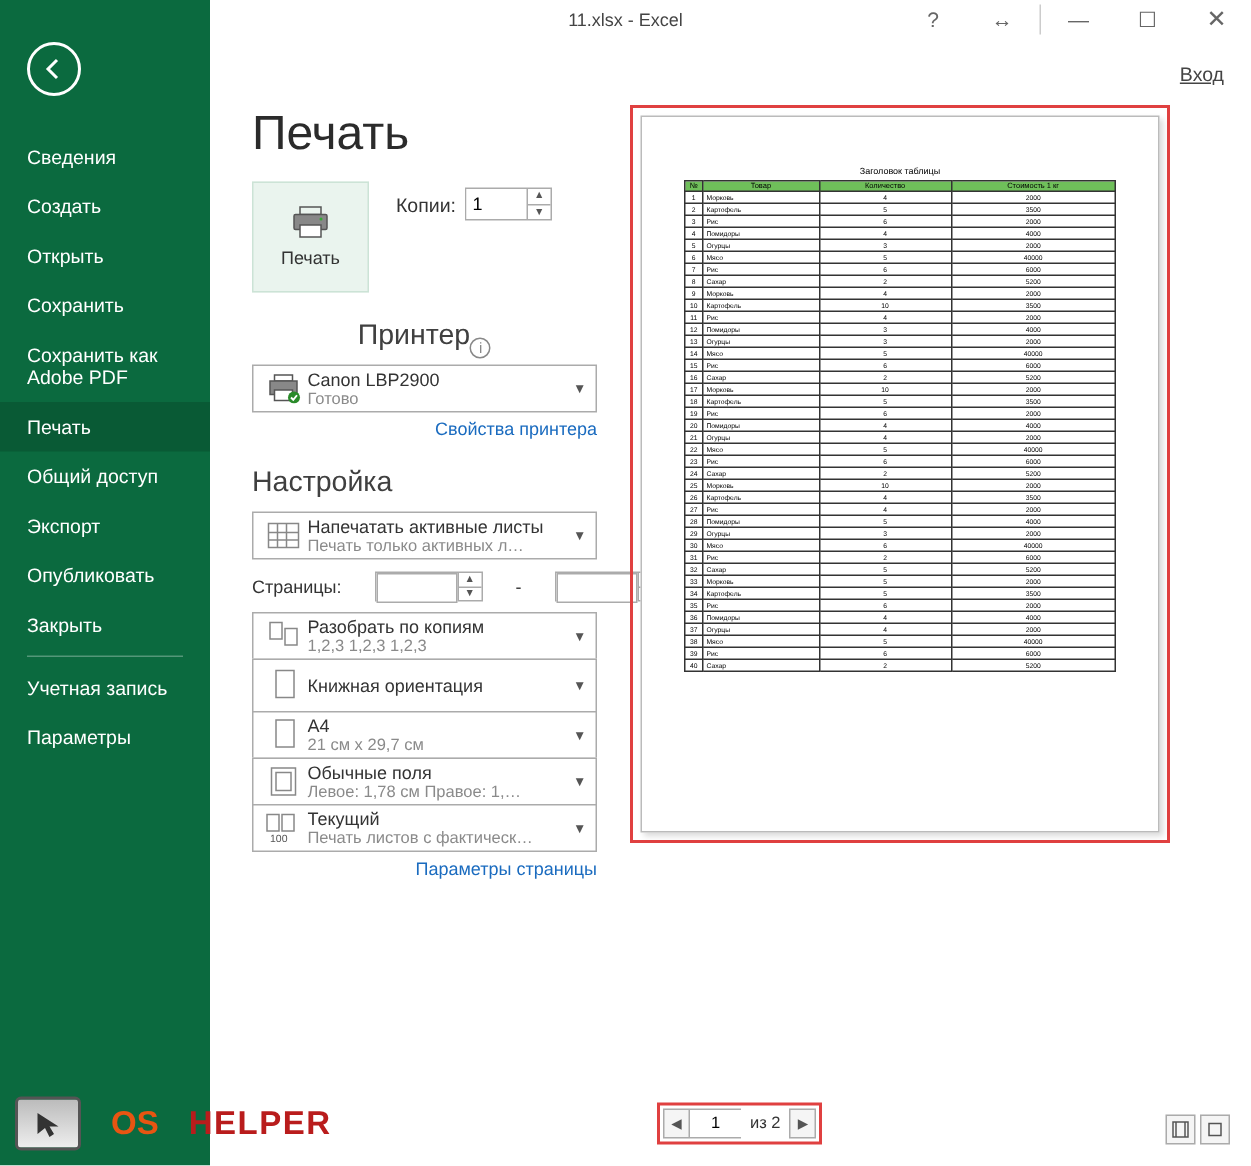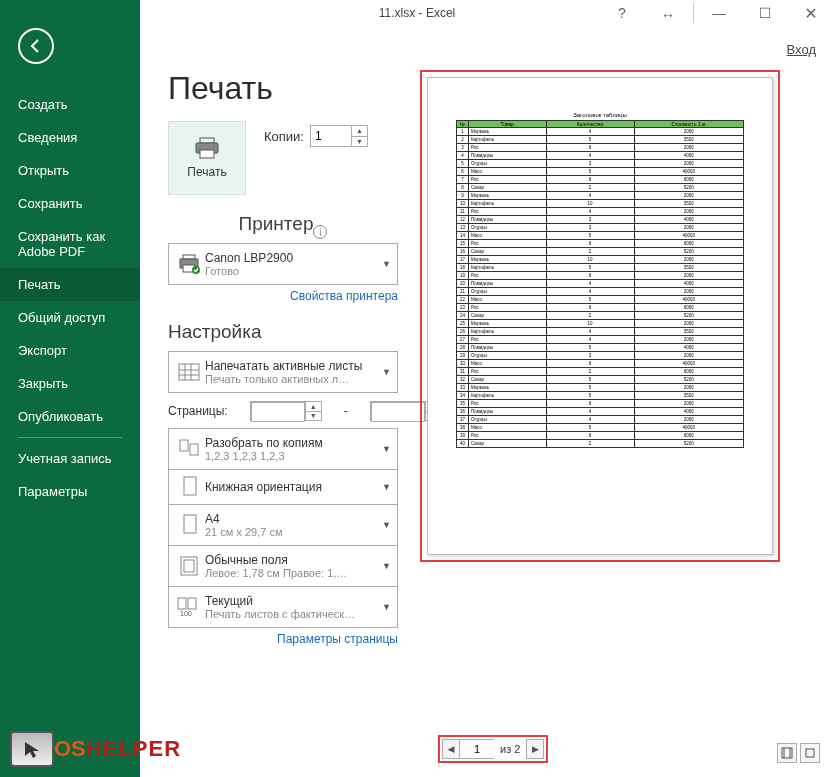--- a/index.html
+++ b/index.html
@@ -26,21 +26,21 @@
 .print-btn-label { font-size: 12px; color: #333; }
 .copies-label { font-size: 13px; color: #333; margin-right: 6px; }
 .spinner { display: inline-flex; border: 1px solid #ababab; height: 22px; background: #fff; }
 .spinner input { width: 40px; border: none; padding: 0 4px; font-size: 12px; outline: none; }
 .spinner-arrows { width: 16px; display: flex; flex-direction: column; border-left: 1px solid #ababab; }
 .spinner-arrow { flex: 1; display: flex; align-items: center; justify-content: center; font-size: 7px; color: #555; cursor: pointer; }
 .spinner-arrow:first-child { border-bottom: 1px solid #ababab; }
 .section-title { font-size: 19px; color: #404040; font-weight: 400; margin-top: 18px; margin-bottom: 8px; }
 .section-title-row { display: flex; justify-content: center; align-items: flex-end; }
 .info-icon { width: 14px; height: 14px; border: 1px solid #888; border-radius: 50%; font-size: 10px; color: #888; display: flex; align-items: center; justify-content: center; margin-bottom: 4px; cursor: pointer; }
-.dropdown { display: flex; align-items: center; border: 1px solid #ababab; background: #fff; height: 42px; padding: 0 6px; cursor: pointer; margin-bottom: 0; }
+.dropdown { display: flex; align-items: center; border: 1px solid #ababab; background: #fff; height: 32px; padding: 0 6px; cursor: pointer; margin-bottom: 0; }
 .dropdown.slim { height: 36px; }
 .dd-icon { width: 30px; display: flex; align-items: center; justify-content: center; flex-shrink: 0; }
 .dd-text { flex: 1; overflow: hidden; }
 .dd-title { font-size: 12px; color: #333; white-space: nowrap; overflow: hidden; text-overflow: ellipsis; }
 .dd-sub { font-size: 11px; color: #8a8a8a; white-space: nowrap; overflow: hidden; text-overflow: ellipsis; }
 .dd-arrow { font-size: 9px; color: #555; margin-left: 4px; }
 .link-right { text-align: right; font-size: 12px; color: #1a6bbf; margin: 4px 0 0 0; cursor: pointer; }
 .pages-row { display: flex; align-items: center; gap: 22px; font-size: 12px; color: #333; margin: 8px 0; }
 .pages-row input { width: 54px; height: 20px; border: 1px solid #ababab; padding: 0 4px; font-size: 12px; }
 .preview-col { flex: 1; position: relative; padding: 70px 18px 0 12px; }
@@ -51,21 +51,21 @@
 .ptable th { background: #6fbf5a; color: #000; border: 1px solid #333; padding: 0 2px; font-weight: normal; font-size: 5px; }
 .ptable td { border: 1px solid #333; padding: 0 2px; font-size: 4.5px; height: 7px; line-height: 7px; }
 .ptable td:nth-child(1) { width: 12px; text-align: center; }
 .ptable td:nth-child(3), .ptable td:nth-child(4) { text-align: center; }
 .page-nav { position: absolute; bottom: 14px; left: 438px; display: flex; align-items: center; border: 2px solid #e04040; padding: 2px; }
 .pn-btn { width: 18px; height: 20px; border: 1px solid #ababab; display: flex; align-items: center; justify-content: center; font-size: 9px; color: #555; background: #f5f5f5; cursor: pointer; }
 .pn-input { width: 34px; height: 20px; border: 1px solid #ababab; border-left: none; border-right: none; text-align: center; font-size: 11px; }
 .pn-of { font-size: 11px; color: #333; padding: 0 6px; }
 .zoom-btns { position: absolute; bottom: 14px; right: 14px; display: flex; gap: 3px; }
 .zoom-btn { width: 20px; height: 20px; border: 1px solid #ababab; background: #f5f5f5; display: flex; align-items: center; justify-content: center; cursor: pointer; }
-.logo { position: absolute; left: 10px; bottom: 10px; display: flex; align-items: center; gap: 0; }
+.logo { position: absolute; left: 10px; bottom: 10px; display: flex; align-items: center; gap: 20px; }
 .logo-box { width: 44px; height: 36px; border: 2px solid #555; border-radius: 4px; background: linear-gradient(#bbb,#eee); display: flex; align-items: center; justify-content: center; }
 .logo-text1 { font-size: 22px; font-weight: bold; color: #e85512; font-family: Arial; }
 .logo-text2 { font-size: 22px; font-weight: bold; color: #b91c1c; font-family: Arial; letter-spacing: 1px; }
 </style>
 </head>
 <body>
 
 <div class="titlebar">
   <div class="title-text">11.xlsx - Excel</div>
   <div class="titlebar-right">
@@ -79,30 +79,30 @@
 </div>
 <div class="signin-row">Вход</div>
 
 <div class="sidebar">
   <div class="back-circle">
     <svg width="18" height="18" viewBox="0 0 18 18">
         <path d="M11 3 L5 9 L11 15" stroke="#fff" stroke-width="2" fill="none"></path>
       </svg>
   </div>
   <div class="nav" id="nav">
+      <div class="nav-item">Сведения</div>
       <div class="nav-item">Создать</div>
-      <div class="nav-item">Сведения</div>
       <div class="nav-item">Открыть</div>
       <div class="nav-item">Сохранить</div>
       <div class="nav-item">Сохранить как Adobe PDF</div>
       <div class="nav-item active">Печать</div>
       <div class="nav-item">Общий доступ</div>
       <div class="nav-item">Экспорт</div>
+      <div class="nav-item">Опубликовать</div>
       <div class="nav-item">Закрыть</div>
-      <div class="nav-item">Опубликовать</div>
       <div class="nav-sep"></div>
       <div class="nav-item">Учетная запись</div>
       <div class="nav-item">Параметры</div>
     </div>
 </div>
 
 <div class="main">
   <div class="settings-col">
     <div class="page-title">Печать</div>
     <div class="print-row">

